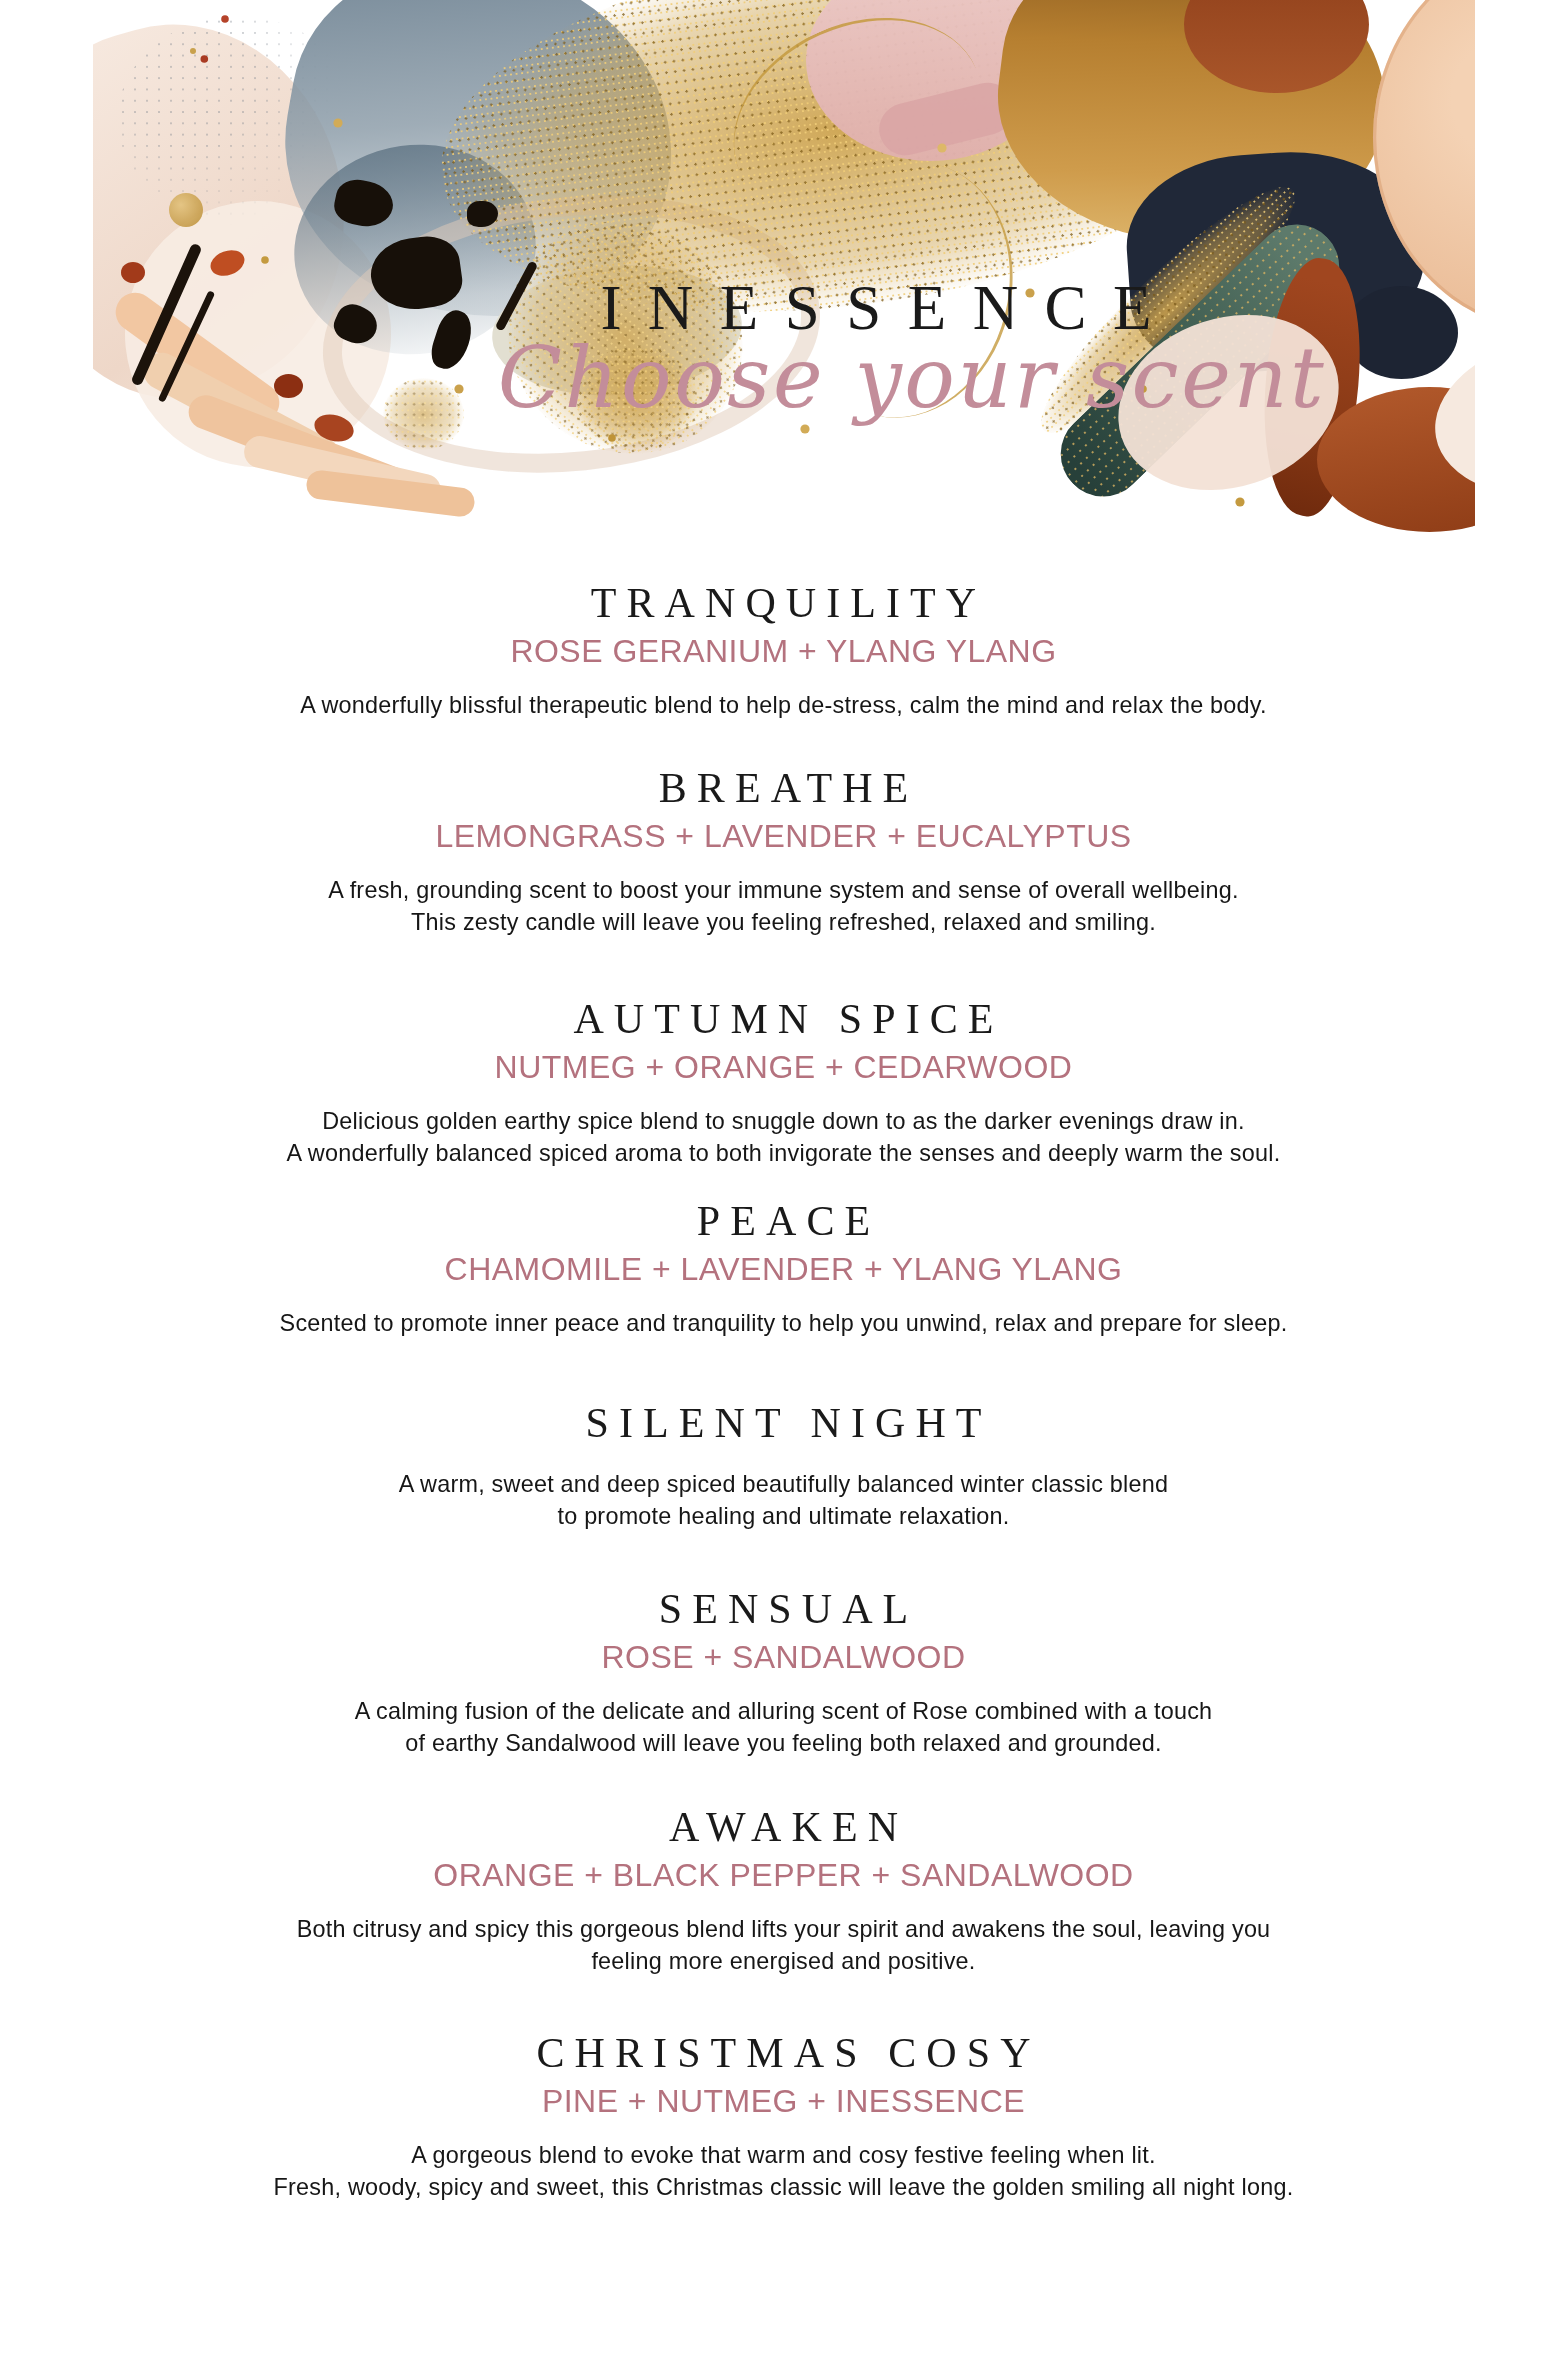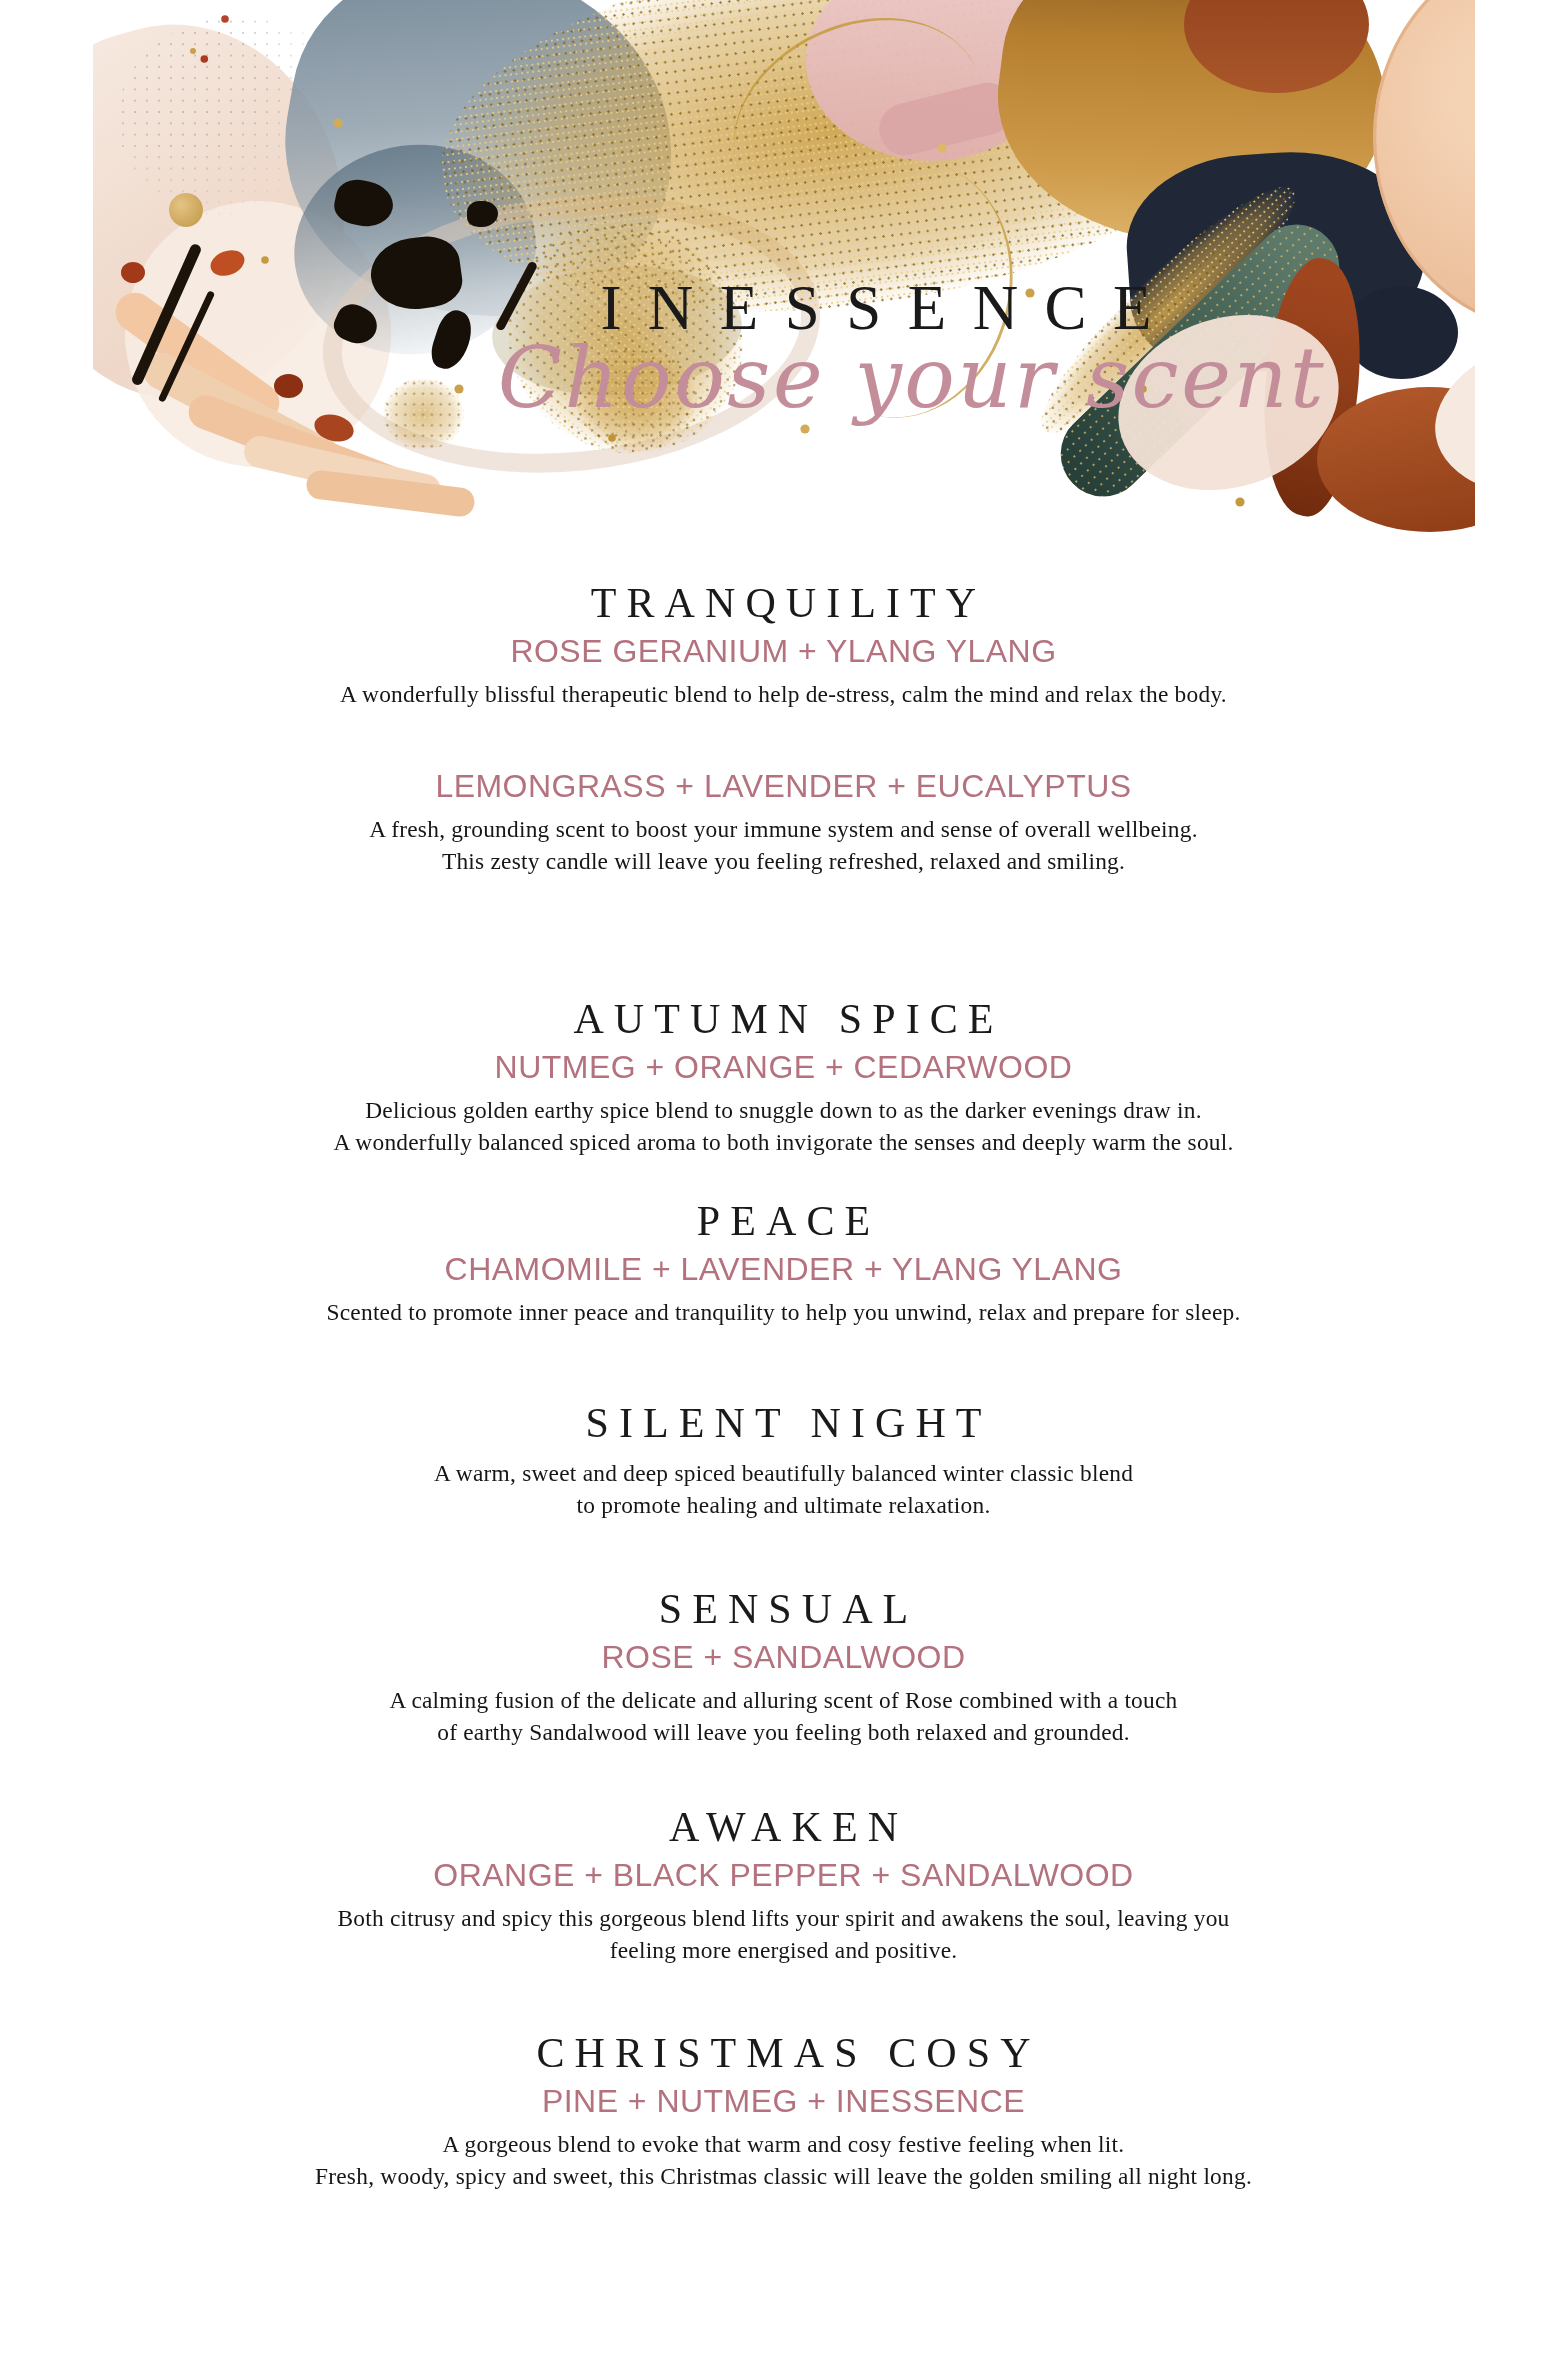--- a/index.html
+++ b/index.html
@@ -146,21 +146,21 @@
   .scent-section:nth-of-type(7){top:1802px;}
   .scent-section:nth-of-type(8){top:2028px;}
   .scent-name{
     margin:0;font-family:"Liberation Serif","DejaVu Serif",serif;
     font-size:42px;font-weight:500;line-height:50px;
     letter-spacing:.24em;padding-left:.24em;
     color:var(--title-black,#1a1a1a);}
   .scent-notes{
     margin-top:6.4px;line-height:35px;font-size:32px;
     letter-spacing:.015em;color:var(--accent-pink,#b4727e);}
-  .scent-desc{margin-top:9px;font-family:Liberation Serif, serif;}
+  .scent-desc{margin-top:20px;}
   .desc-line{
     font-size:23.4px;line-height:32px;color:var(--body-black,#161616);
     letter-spacing:.01em;}
 </style>
 </head>
 <body>
 
 <div class="page">
 
   <div class="header-art">
@@ -225,20 +225,21 @@
   <div class="menu">
     <section class="scent-section">
       <h2 class="scent-name">TRANQUILITY</h2>
       <div class="scent-notes">ROSE GERANIUM + YLANG YLANG</div>
       <div class="scent-desc">
           <div class="desc-line">A wonderfully blissful therapeutic blend to help de-stress, calm the mind and relax the body.</div>
         </div>
     </section>
 
     <section class="scent-section">
+      <h2 class="scent-name">BREATHE</h2>
       <div class="scent-notes">LEMONGRASS + LAVENDER + EUCALYPTUS</div>
       <div class="scent-desc">
           <div class="desc-line">A fresh, grounding scent to boost your immune system and sense of overall wellbeing.</div>
           <div class="desc-line">This zesty candle will leave you feeling refreshed, relaxed and smiling.</div>
         </div>
     </section>
 
     <section class="scent-section">
       <h2 class="scent-name">AUTUMN SPICE</h2>
       <div class="scent-notes">NUTMEG + ORANGE + CEDARWOOD</div>

